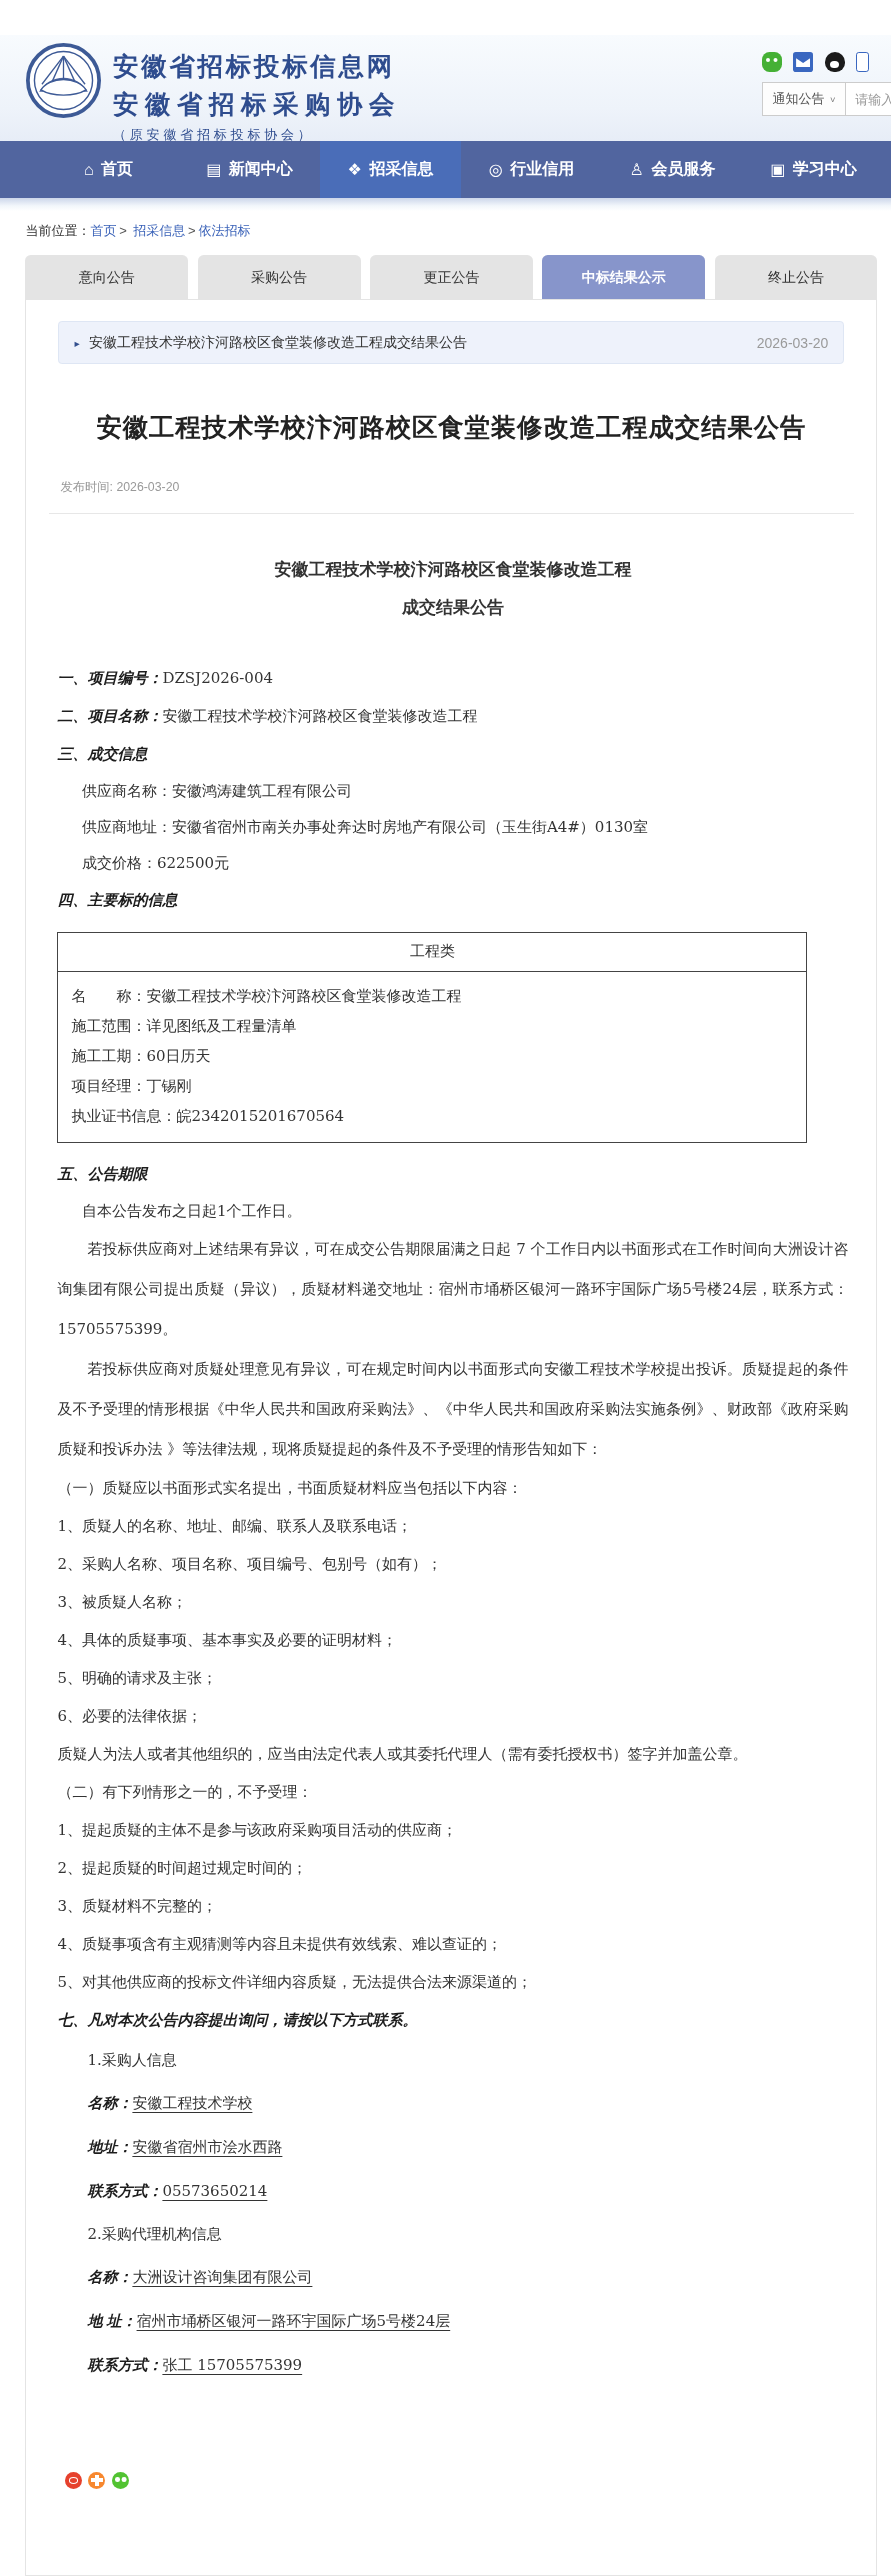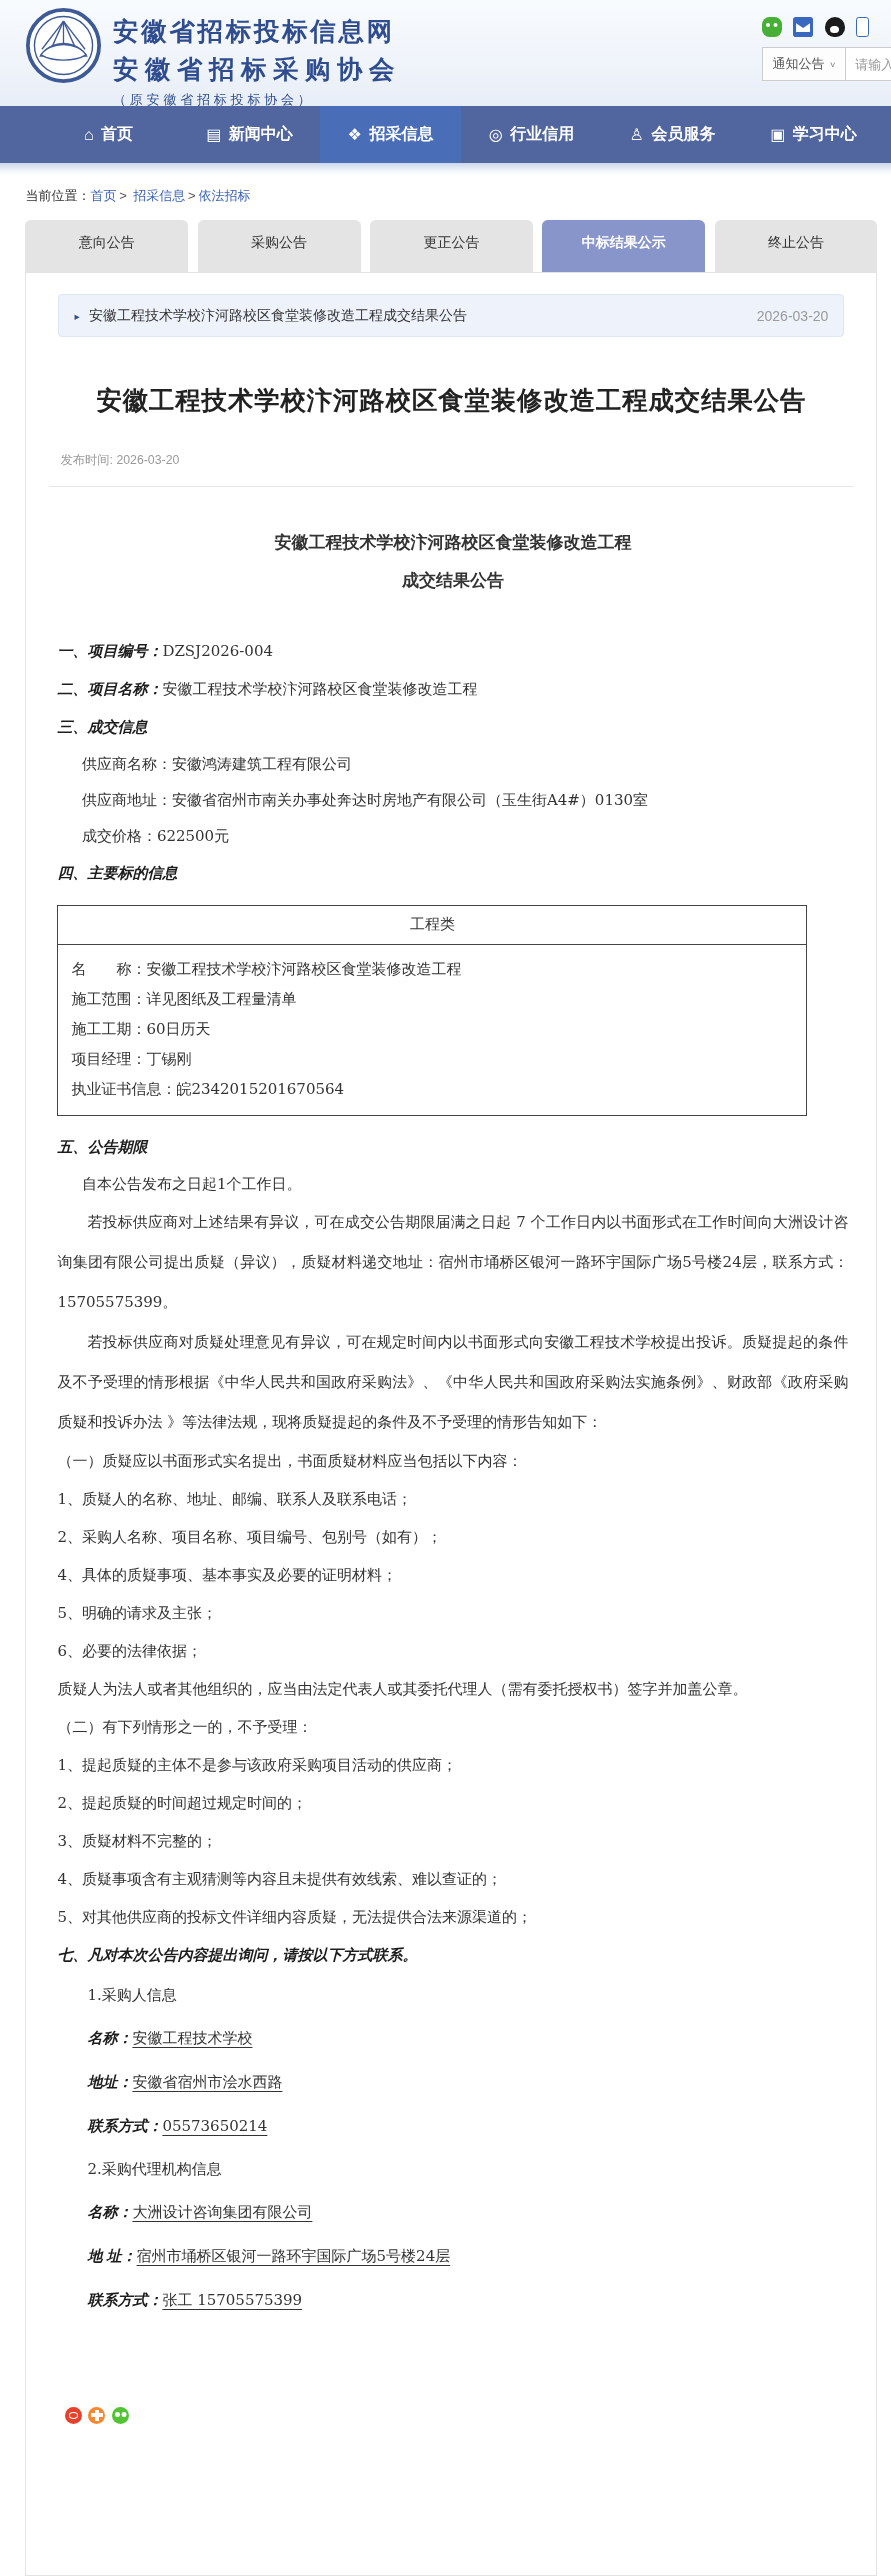--- a/index.html
+++ b/index.html
@@ -1,20 +1,20 @@
 <!DOCTYPE html>
 <html style="font-size:15px"><head>
 <meta charset="utf-8">
 <style>
   html,body{margin:0;padding:0;}
   body{width:892px;background:#fff;font-family:"Liberation Sans",sans-serif;overflow-x:hidden;}
   .page{display:flex;flex-direction:column;min-height:2576px;width:892px;}
 
   
-  .top{position:relative;height:106px;background:linear-gradient(180deg,#f8fbfe 0%,#eef3fa 70%,#e7edf7 100%);}
+  .top{position:relative;height:106px;background:linear-gradient(180deg,#f8fbfe 0%,#eef3fa 70%,#e7edf7 100%);margin-top:35px;}
   .logo{position:absolute;left:26px;top:7.5px;width:75px;height:75px;}
   .site-titles{position:absolute;left:113px;top:15px;color:#2e4c8e;}
   .site-t1{font-family:"DejaVu Serif",serif;font-weight:700;font-size:25.4px;letter-spacing:2.8px;}
   .site-t2{font-family:"DejaVu Serif",serif;font-weight:700;font-size:25.4px;letter-spacing:6.6px;margin-top:3.8px;}
   .site-t3{font-family:"DejaVu Serif",serif;font-size:13px;letter-spacing:3.8px;margin-top:4.7px;}
   .quick-icons{position:absolute;left:762px;top:17px;display:flex;gap:11.3px;align-items:center;}
   .qico{width:20px;height:20px;display:inline-block;position:relative;}
   .qico-wechat{background:#45b035;border-radius:7.5px;}
   .qico-wechat::after{content:"";position:absolute;left:3.8px;top:5.7px;width:4.7px;height:4.7px;background:#fff;border-radius:50%;box-shadow:7.5px 0 0 #fff;}
   .qico-mail{background:#3a67c0;border-radius:2.8px;}
@@ -42,21 +42,21 @@
   .nav-shadow{height:13px;background:linear-gradient(180deg,#ccd6ea 0%,#f2f6fb 60%,#ffffff 100%);}
 
   
   .breadcrumb{margin:11.3px 0 0 25.4px;font-size:13px;color:#333;}
   .bc-link{color:#3a62b8;cursor:pointer;}
   .bc-cur{color:#3a62b8;}
   .bc-sep{color:#555;margin:0 2.8px;}
 
   
   .tabs{display:flex;gap:9.4px;margin:15px 25.4px 0 25.4px;width:852px;box-sizing:border-box;}
-  .tab{flex:1;height:52px;line-height:44px;text-align:center;font-size:14px;color:#333;background:#e4e4e4;border-radius:5.7px 5.7px 0 0;cursor:pointer;}
+  .tab{flex:1;height:44px;line-height:44px;text-align:center;font-size:14px;color:#333;background:#e4e4e4;border-radius:5.7px 5.7px 0 0;cursor:pointer;}
   .tab.active{background:#8795cb;color:#fff;font-weight:700;}
 
   
   .card{margin:0 14px 0 25.4px;width:852px;box-sizing:border-box;background:#fff;border:0.9px solid #e4e4e4;flex:1;padding-bottom:38px;}
   .list-row{margin:21px 32px 0 32px;height:41px;background:#eef2fb;border:0.9px solid #dee6f4;border-radius:3.8px;display:flex;align-items:center;padding:0 15px;cursor:pointer;}
   .list-arrow{color:#33508e;font-size:10.4px;}
   .list-title{margin-left:9.4px;font-size:14px;color:#333;}
   .list-date{margin-left:auto;font-size:14px;color:#9a9a9a;}
 
   .page-title{margin-top:47px;text-align:center;font-size:25.4px;font-weight:700;color:#222;letter-spacing:0.9px;}
@@ -247,20 +247,21 @@
           <div class="blk para"><span class="blk-label"></span><span class="blk-text">若投标供应商对上述结果有异议，可在成交公告期限届满之日起 7 个工作日内以书面形式在工作时间向大洲设计咨询集团有限公司提出质疑（异议），质疑材料递交地址：宿州市埇桥区银河一路环宇国际广场5号楼24层，联系方式：15705575399。</span><span class="blk-link"></span></div>
 
           <div class="blk para"><span class="blk-label"></span><span class="blk-text">若投标供应商对质疑处理意见有异议，可在规定时间内以书面形式向安徽工程技术学校提出投诉。质疑提起的条件及不予受理的情形根据《中华人民共和国政府采购法》、《中华人民共和国政府采购法实施条例》、财政部《政府采购质疑和投诉办法 》等法律法规，现将质疑提起的条件及不予受理的情形告知如下：</span><span class="blk-link"></span></div>
 
           <div class="blk plain"><span class="blk-label"></span><span class="blk-text">（一）质疑应以书面形式实名提出，书面质疑材料应当包括以下内容：</span><span class="blk-link"></span></div>
 
           <div class="blk plain"><span class="blk-label"></span><span class="blk-text">1、质疑人的名称、地址、邮编、联系人及联系电话；</span><span class="blk-link"></span></div>
 
           <div class="blk plain"><span class="blk-label"></span><span class="blk-text">2、采购人名称、项目名称、项目编号、包别号（如有）；</span><span class="blk-link"></span></div>
 
+          <div class="blk plain"><span class="blk-label"></span><span class="blk-text">3、被质疑人名称；</span><span class="blk-link"></span></div>
 
           <div class="blk plain"><span class="blk-label"></span><span class="blk-text">4、具体的质疑事项、基本事实及必要的证明材料；</span><span class="blk-link"></span></div>
 
           <div class="blk plain"><span class="blk-label"></span><span class="blk-text">5、明确的请求及主张；</span><span class="blk-link"></span></div>
 
           <div class="blk plain"><span class="blk-label"></span><span class="blk-text">6、必要的法律依据；</span><span class="blk-link"></span></div>
 
 
           <div class="blk plain"><span class="blk-label"></span><span class="blk-text">质疑人为法人或者其他组织的，应当由法定代表人或其委托代理人（需有委托授权书）签字并加盖公章。</span><span class="blk-link"></span></div>
 

